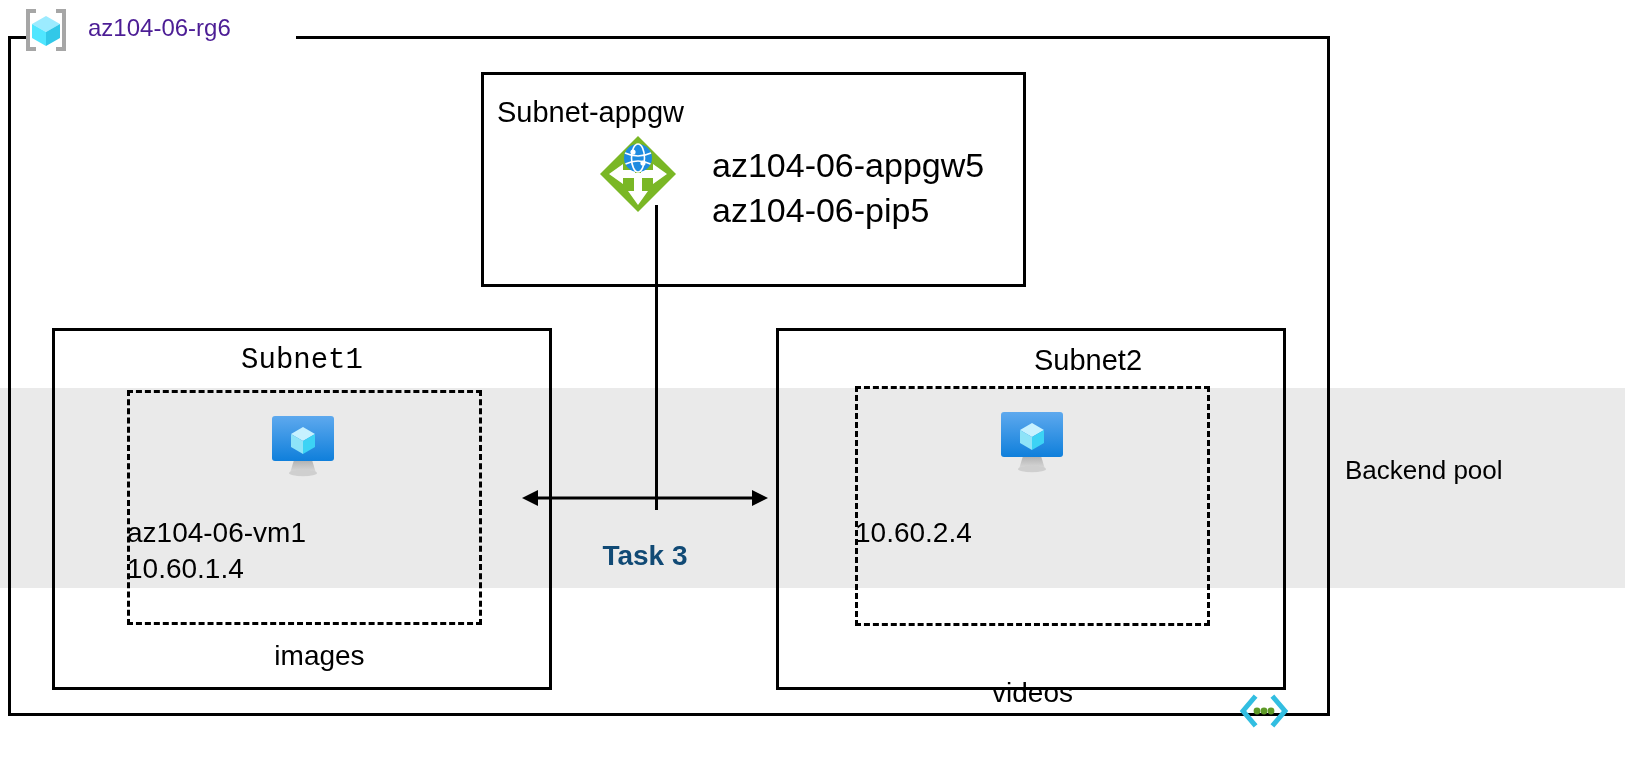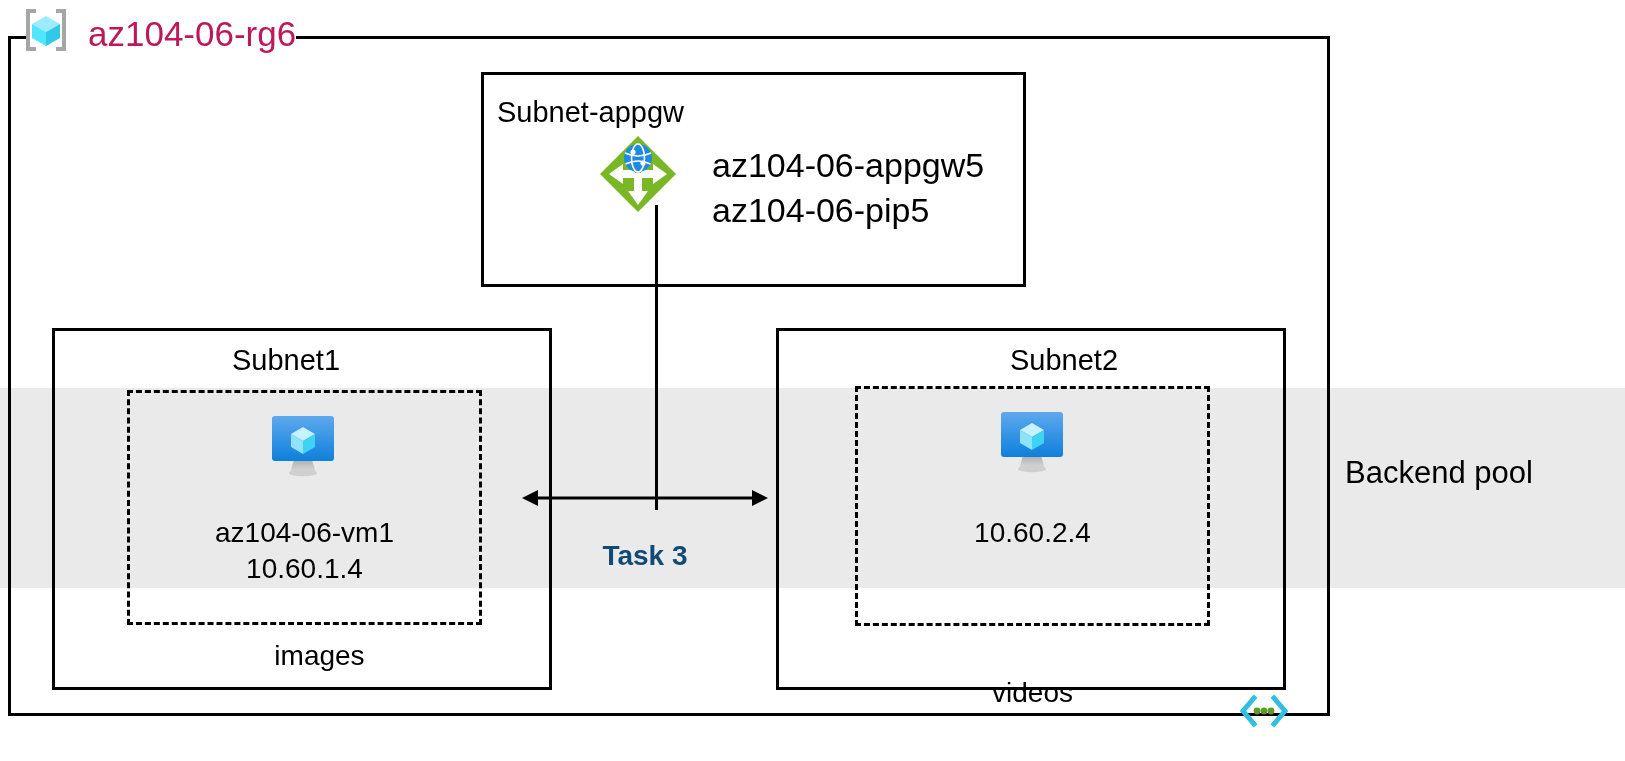--- a/index.html
+++ b/index.html
@@ -28,21 +28,21 @@
     top: 388px;
     width: 1625px;
     height: 200px;
     background: #eaeaea;
     z-index: 1;
   }
   .backend-band-label {
     left: 1345px;
     top: 455px;
     width: 270px;
-    font-size: 31px;
+    font-size: 26px;
     color: #000;
     white-space: nowrap;
     z-index: 6;
   }
 
   
   .rg-box {
     left: 8px;
     top: 36px;
     width: 1322px;
@@ -64,22 +64,22 @@
   .rg-icon {
     left: 22px;
     top: 6px;
     width: 48px;
     height: 48px;
     z-index: 6;
   }
   .rg-title {
     left: 88px;
     top: 14px;
-    font-size: 35px;
-    color: #be185d;
+    font-size: 24px;
+    color: #4c1d95;
     white-space: nowrap;
     z-index: 6;
   }
 
   
   .subnet-box {
     border: 3px solid #000;
     box-sizing: border-box;
     background: transparent;
     z-index: 5;
@@ -88,40 +88,40 @@
   .subnet1-box   { left: 52px;  top: 328px; width: 500px; height: 362px; }
   .subnet2-box   { left: 776px; top: 328px; width: 510px; height: 362px; }
 
   .subnet-title {
     font-size: 29px;
     color: #000;
     white-space: nowrap;
     z-index: 7;
   }
   .subnet-appgw-title { left: 497px; top: 96px; }
-  .subnet1-title      { left: 36px;  top: 344px; width: 500px; text-align: center; }
-  .subnet2-title      { left: 776px; top: 344px; width: 576px; text-align: center; }
+  .subnet1-title      { left: 52px;  top: 344px; width: 500px; text-align: center; font-family: Liberation Mono, monospace; }
+  .subnet2-title      { left: 776px; top: 344px; width: 576px; text-align: center; padding-left: 24px; }
 
   
   .vm-dashed {
     border: 3px dashed #000;
     box-sizing: border-box;
     background: transparent;
     z-index: 6;
   }
   .vm-dashed-1 { left: 127px; top: 390px; width: 355px; height: 235px; }
   .vm-dashed-2 { left: 855px; top: 386px; width: 355px; height: 240px; }
 
   
   .vm-icon { width: 72px; height: 66px; z-index: 8; }
   .vm-icon-1 { left: 267px; top: 412px; }
   .vm-icon-2 { left: 996px; top: 408px; }
 
   .vm-labels {
-    text-align: center;
+    text-align: left;
     font-size: 28px;
     line-height: 1.28;
     color: #000;
     z-index: 8;
     white-space: nowrap;
   }
   .vm-labels-1 { left: 127px; top: 515px; width: 355px; }
   .vm-labels-2 { left: 855px; top: 515px; width: 355px; }
 
   .storage-label {

